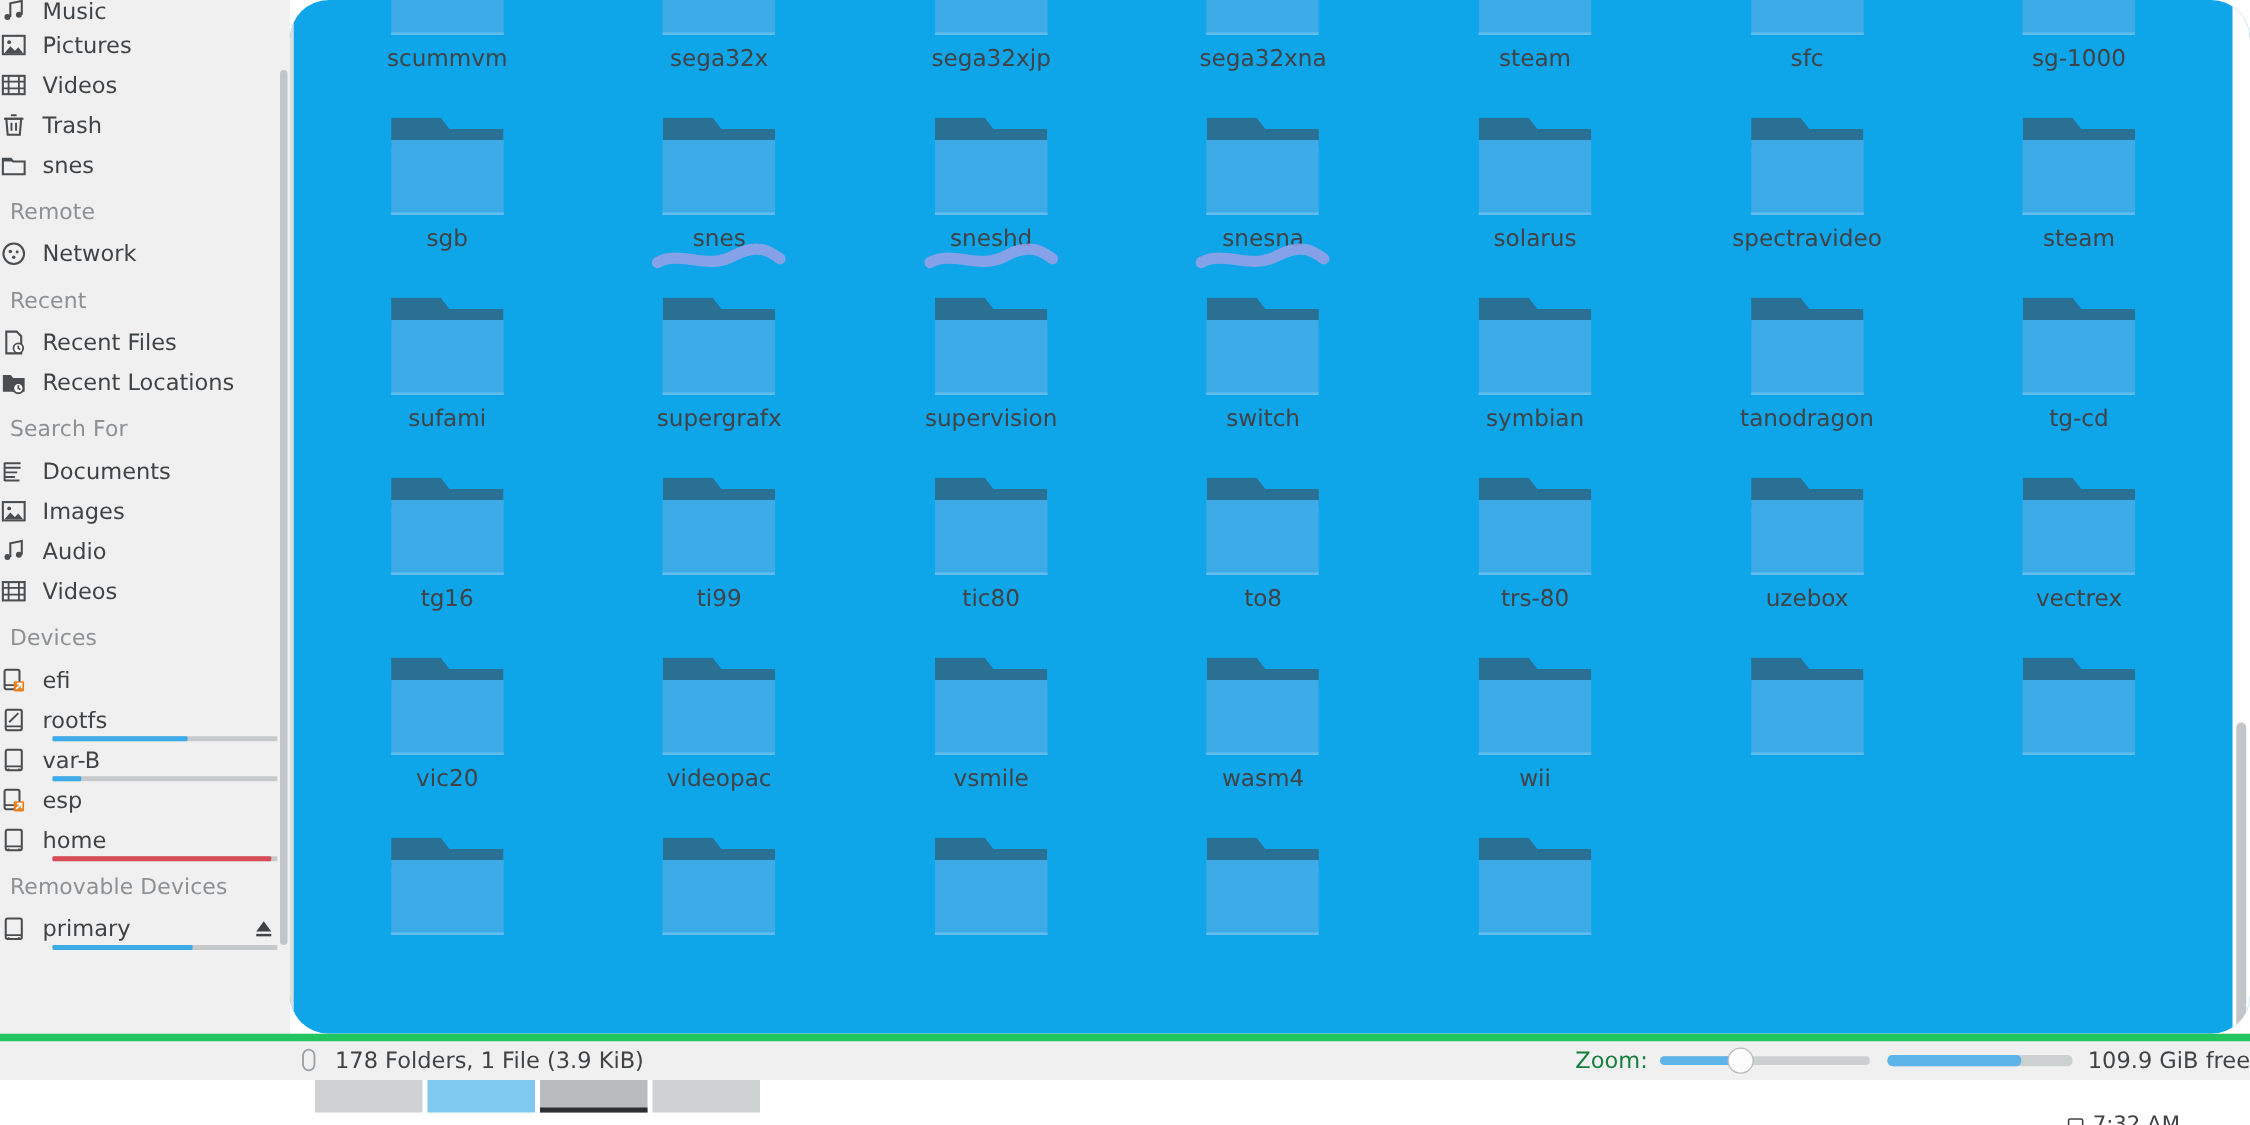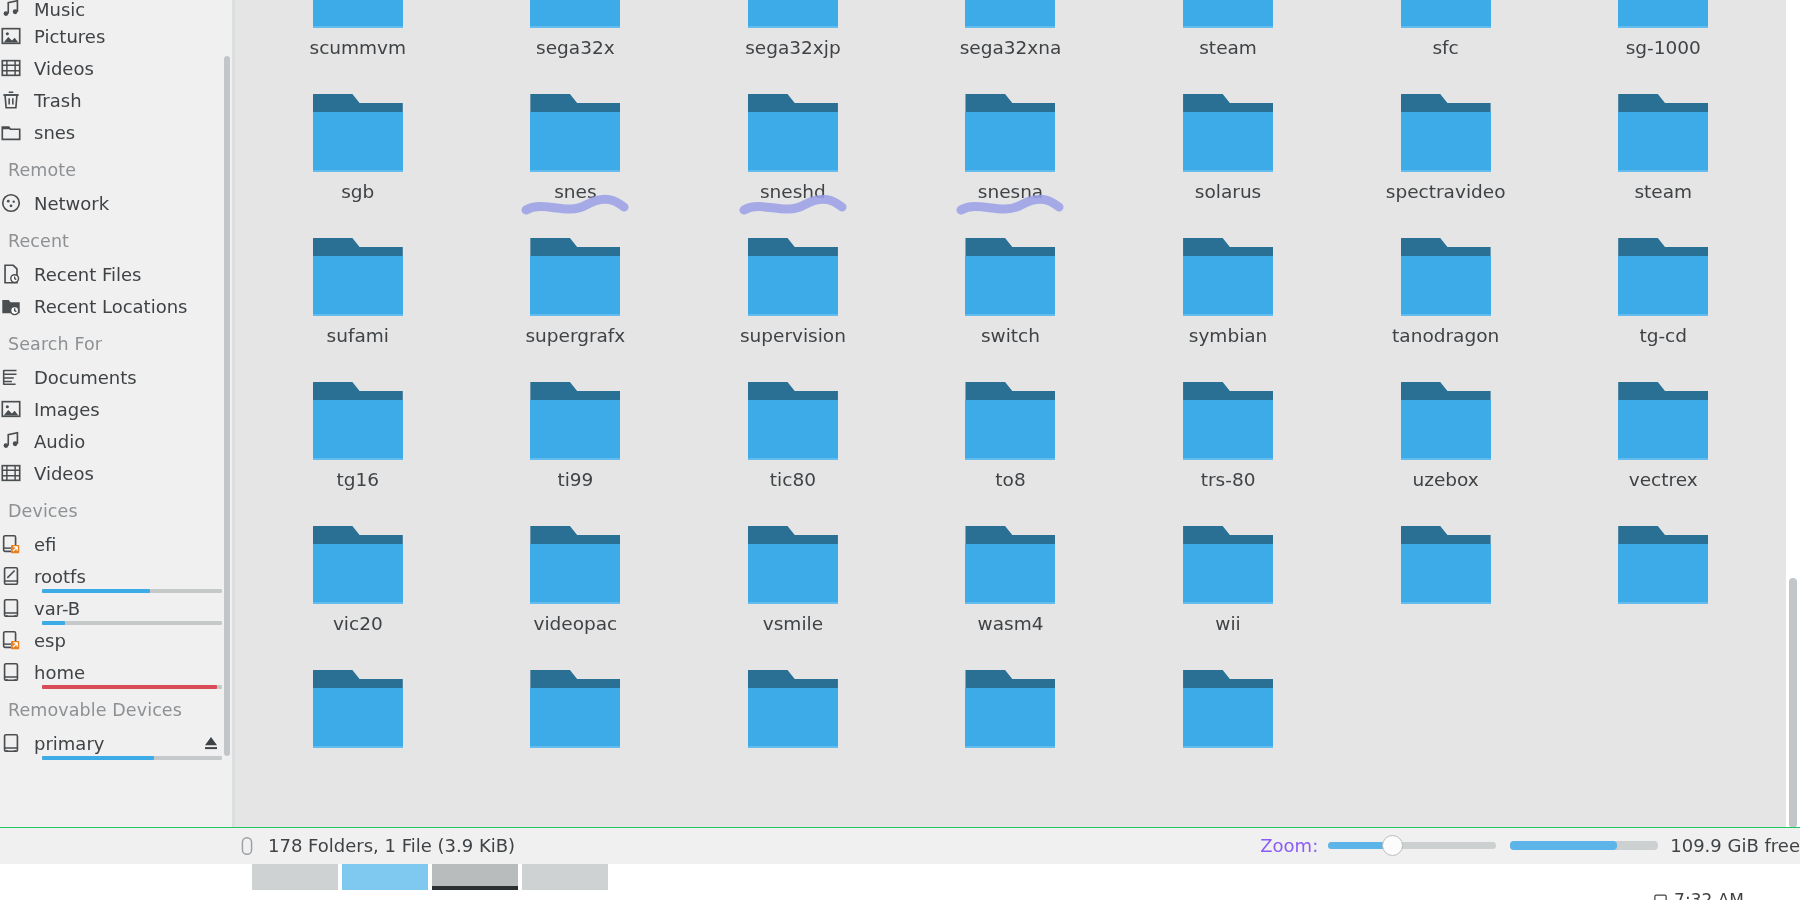--- a/index.html
+++ b/index.html
@@ -47,21 +47,21 @@
   .sb-track {
     position: absolute; top: 0; right: 0; width: 10px; height: 100%;
     background: #f0f0f0;
   }
   .sb-thumb {
     position: absolute; right: 2px; width: 6px;
     background: #c3c6c8; border-radius: 3px;
   }
 
   
-  .view-wrap { flex: 1 1 auto; position: relative; background: #e5e5e5; overflow: hidden; }
+  .view-wrap { flex: 1 1 auto; position: relative; background: #0ea5e9; overflow: hidden; border-radius: 31px; }
   .view-sep { position: absolute; left: 0; top: 0; bottom: 0; width: 3px; background: #dcdfe0; }
   .grid {
     position: absolute; left: 3px; right: 14px; top: -56px; bottom: 0;
     padding: 0 14px;
     display: grid;
     grid-template-columns: repeat(7, 1fr);
     grid-auto-rows: 144px;
     align-content: start;
   }
   .cell {
@@ -97,28 +97,28 @@
   }
   .v-thumb {
     position: absolute; right: 3px; width: 8px;
     background: #c3c6c8; border-radius: 4px;
   }
 
   
   .statusbar {
     height: 38px; width: 1800px;
     background: #f0f0f0;
-    border-top: 1px solid #22c55e;
+    border-top: 6px solid #22c55e;
     display: flex; align-items: center;
     font-size: 18px; color: #3f4346;
     position: relative;
   }
   .st-left { display: flex; align-items: center; padding-left: 236px; }
   .st-right { margin-left: auto; display: flex; align-items: center; padding-right: 0; }
-  .zoom-label { margin-right: 10px; font-size: 18px; color: #8b5cf6; }
+  .zoom-label { margin-right: 10px; font-size: 18px; color: #15803d; }
   .slider { position: relative; width: 168px; height: 18px; display: flex; align-items: center; }
   .slider .rail { position: absolute; left: 0; right: 0; height: 7px; background: #cdd0d1; border-radius: 4px; }
   .slider .fill { position: absolute; left: 0; height: 7px; background: #5cb4e8; border-radius: 4px; }
   .slider .knob {
     position: absolute; width: 21px; height: 21px; border-radius: 50%;
     background: #fcfcfc; border: 1px solid #b9bcbd;
   }
   .freebar { position: relative; width: 148px; height: 9px; margin: 0 12px 0 14px; }
   .freebar .rail { position: absolute; inset: 0; background: #cdd0d1; border-radius: 4px; }
   .freebar .fill { position: absolute; left: 0; top: 0; bottom: 0; background: #5cb4e8; border-radius: 4px; }

